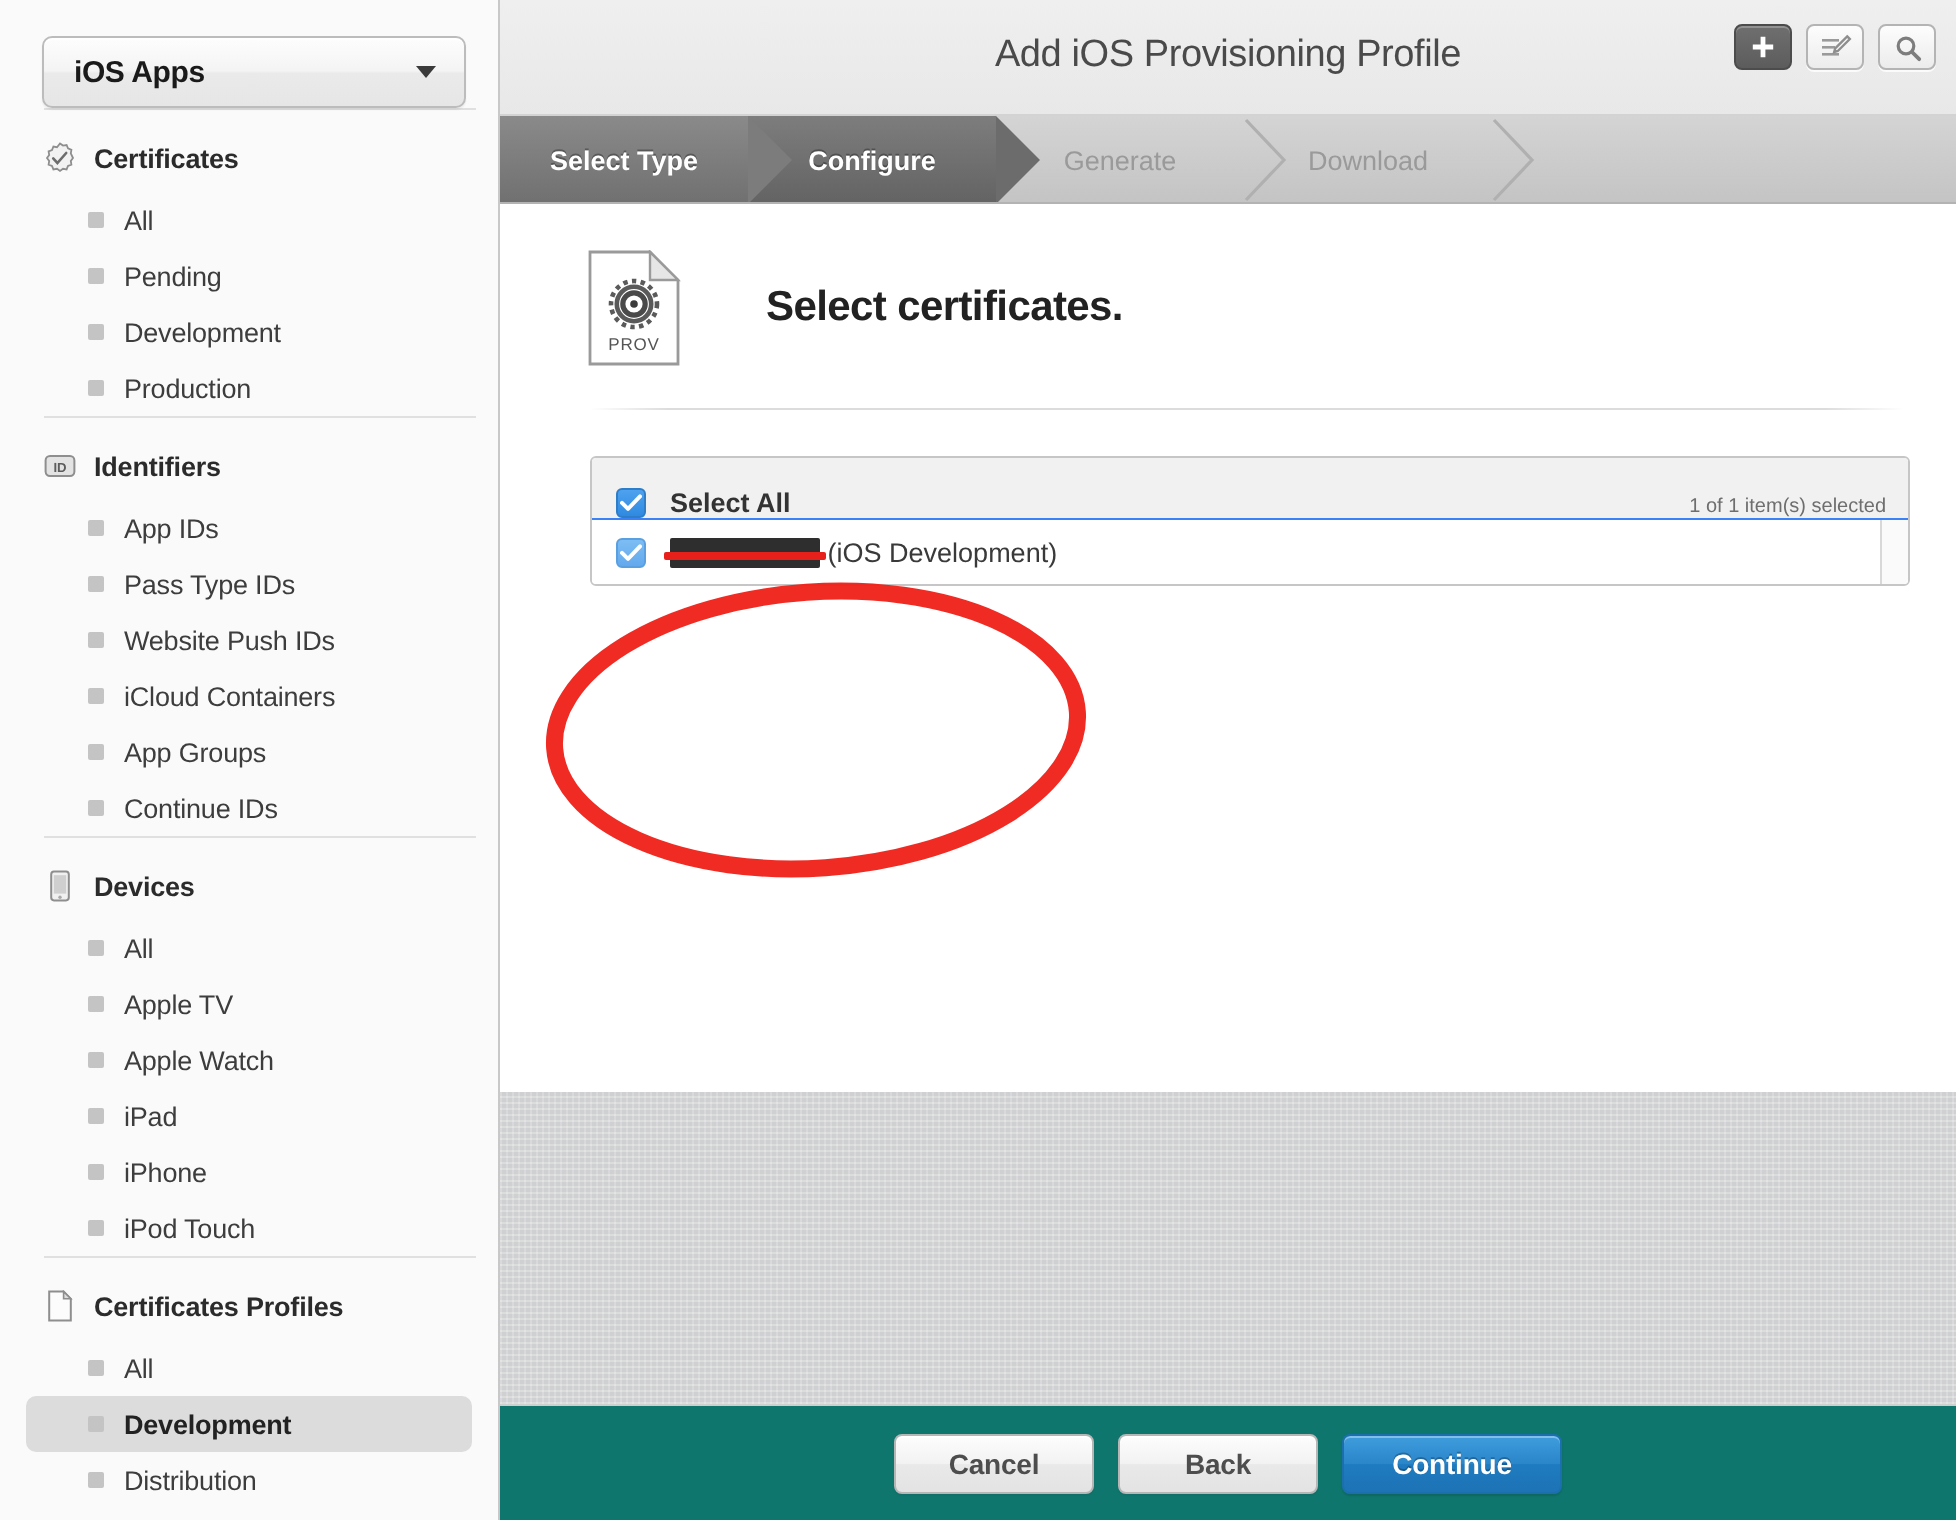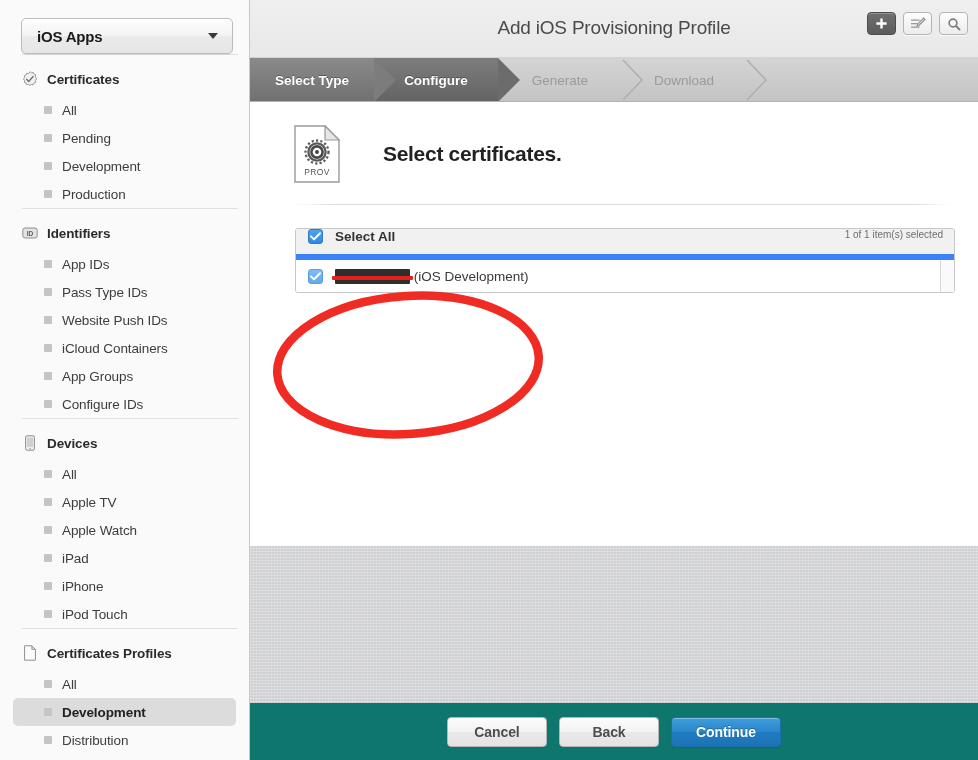--- a/index.html
+++ b/index.html
@@ -182,24 +182,24 @@
 
   
   .cert-table {
     margin: 23px 23px 0 45px;
     border: 1px solid #c6c6c6;
     border-radius: 3px;
     background: #fff;
     overflow: hidden;
   }
   .cert-head {
-    display: flex; align-items: flex-start;
+    display: flex; align-items: flex-end;
     height: 31px;
     background: #f1f1f1;
-    border-bottom: 6px solid #3b82f6;
+    border-bottom: 1px solid #3b82f6;
     padding: 0 11px 0 12px;
   }
   .cert-head .head-label {
     font-size: 13.5px; font-weight: bold; color: #333;
     margin-left: 12px;
   }
   .cert-head .count {
     margin-left: auto;
     font-size: 10px; color: #6e6e6e;
   }
@@ -365,21 +365,21 @@
           <div class="nav-item">
             <span class="bullet"></span>
             <span class="item-label">iCloud Containers</span>
           </div>
           <div class="nav-item">
             <span class="bullet"></span>
             <span class="item-label">App Groups</span>
           </div>
           <div class="nav-item">
             <span class="bullet"></span>
-            <span class="item-label">Configure IDs</span>
+            <span class="item-label">Continue IDs</span>
           </div>
         </div>
         <div class="nav-section">
           <div class="nav-divider"></div>
           <div class="section-head">
             <svg viewBox="0 0 16 16" class="sec-icon">
               <rect x="3.6" y="0.8" width="8.8" height="14.4" rx="1.4" fill="#f0f0f0" stroke="#8e8e8e" stroke-width="1"></rect>
               <rect x="4.9" y="2.6" width="6.2" height="9.2" fill="#cfcfcf"></rect>
               <circle cx="8" cy="13.6" r="0.85" fill="#a8a8a8"></circle>
             </svg>

